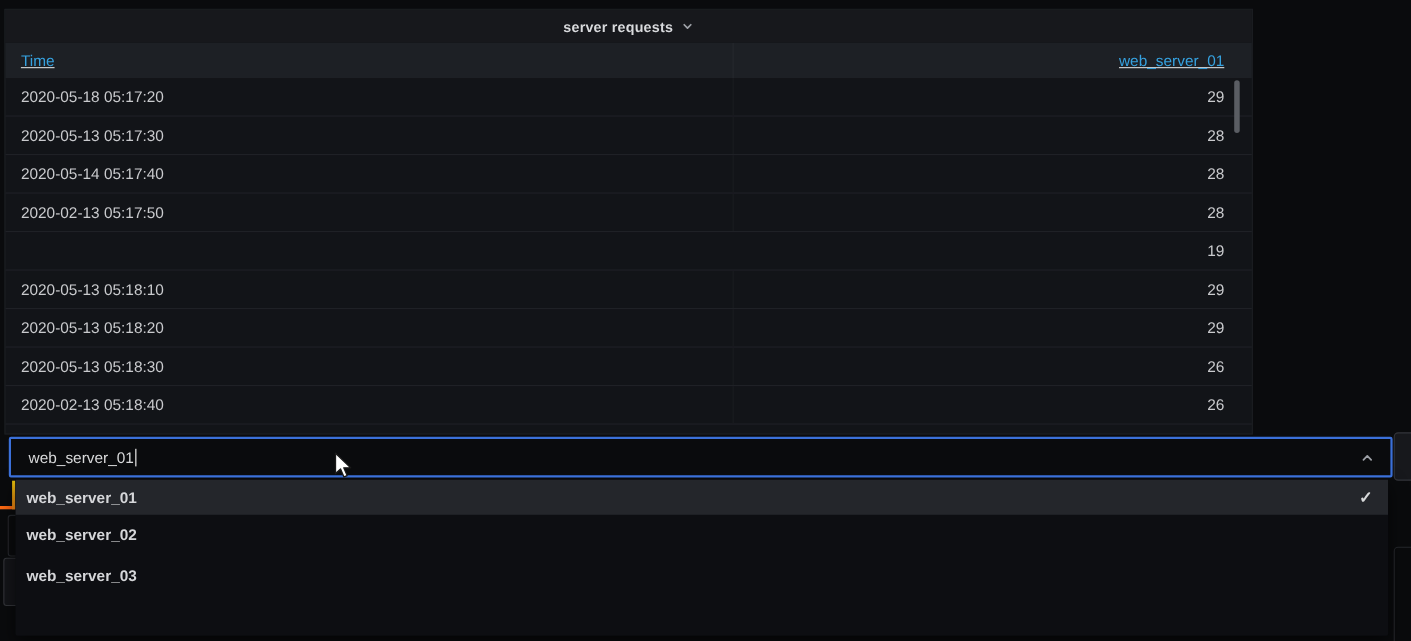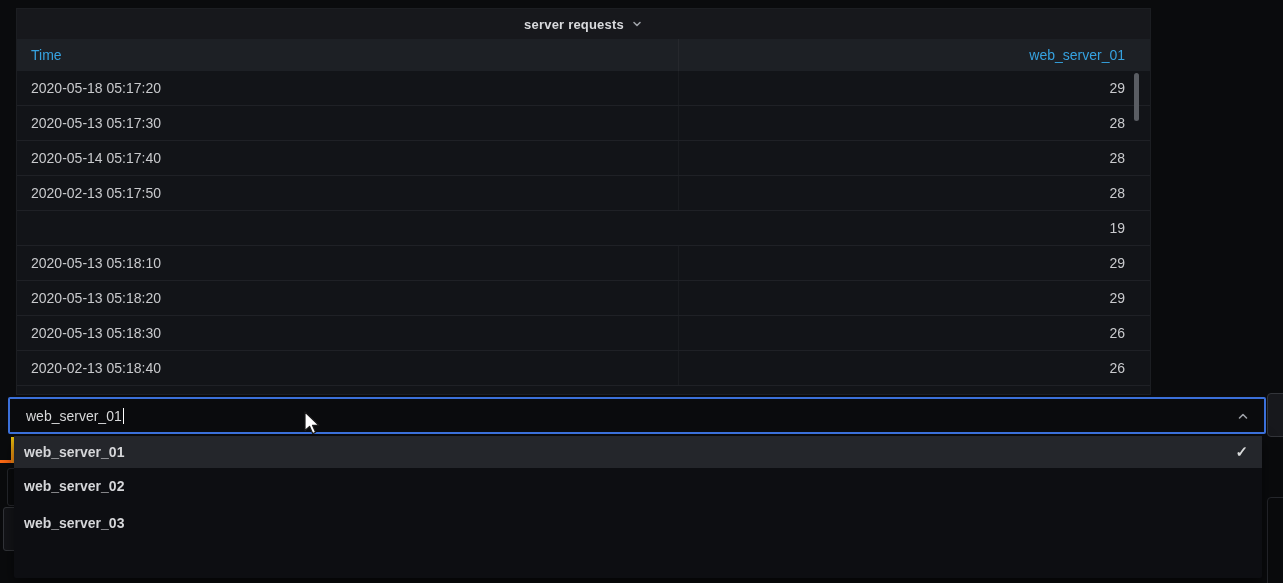--- a/index.html
+++ b/index.html
@@ -7,34 +7,34 @@
   body {
     position: relative;
     background: #0a0b0d;
     font-family: "Liberation Sans", sans-serif;
     overflow: hidden;
     color: #d8d9da;
   }
 
   
   .table-panel {
-    position: absolute; left: 16px; top: 8px;
+    position: absolute; left: 4px; top: 8px;
     width: 1135px; height: 387px;
     background: #121418;
     border: 1px solid #1c1e22;
   }
   .panel-titlebar {
     height: 30px; background: #17181c;
     display: flex; align-items: center; justify-content: center;
     gap: 7px;
   }
   .panel-title { font-size: 13px; font-weight: 700; color: #d9dadd; letter-spacing: .2px; }
   .thead {
     height: 32px; background: #1d2025;
-    display: flex; align-items: center;
+    display: flex; align-items: center; text-decoration: underline;
   }
   .th { font-size: 14px; font-weight: 500; color: #36a2e0; }
   .th-time { width: 662px; padding-left: 14px; border-right: 1px solid #26282d; align-self: stretch; display:flex; align-items:center; }
   .th-value { flex: 1; text-align: right; padding-right: 25px; }
   .trow {
     height: 35px; display: flex; align-items: center;
     border-bottom: 1px solid #1f2126;
     font-size: 14px; color: #c9cacd;
   }
   .td-time { width: 662px; padding-left: 14px; border-right: 1px solid #1a1c20; align-self: stretch; display:flex; align-items:center; }

